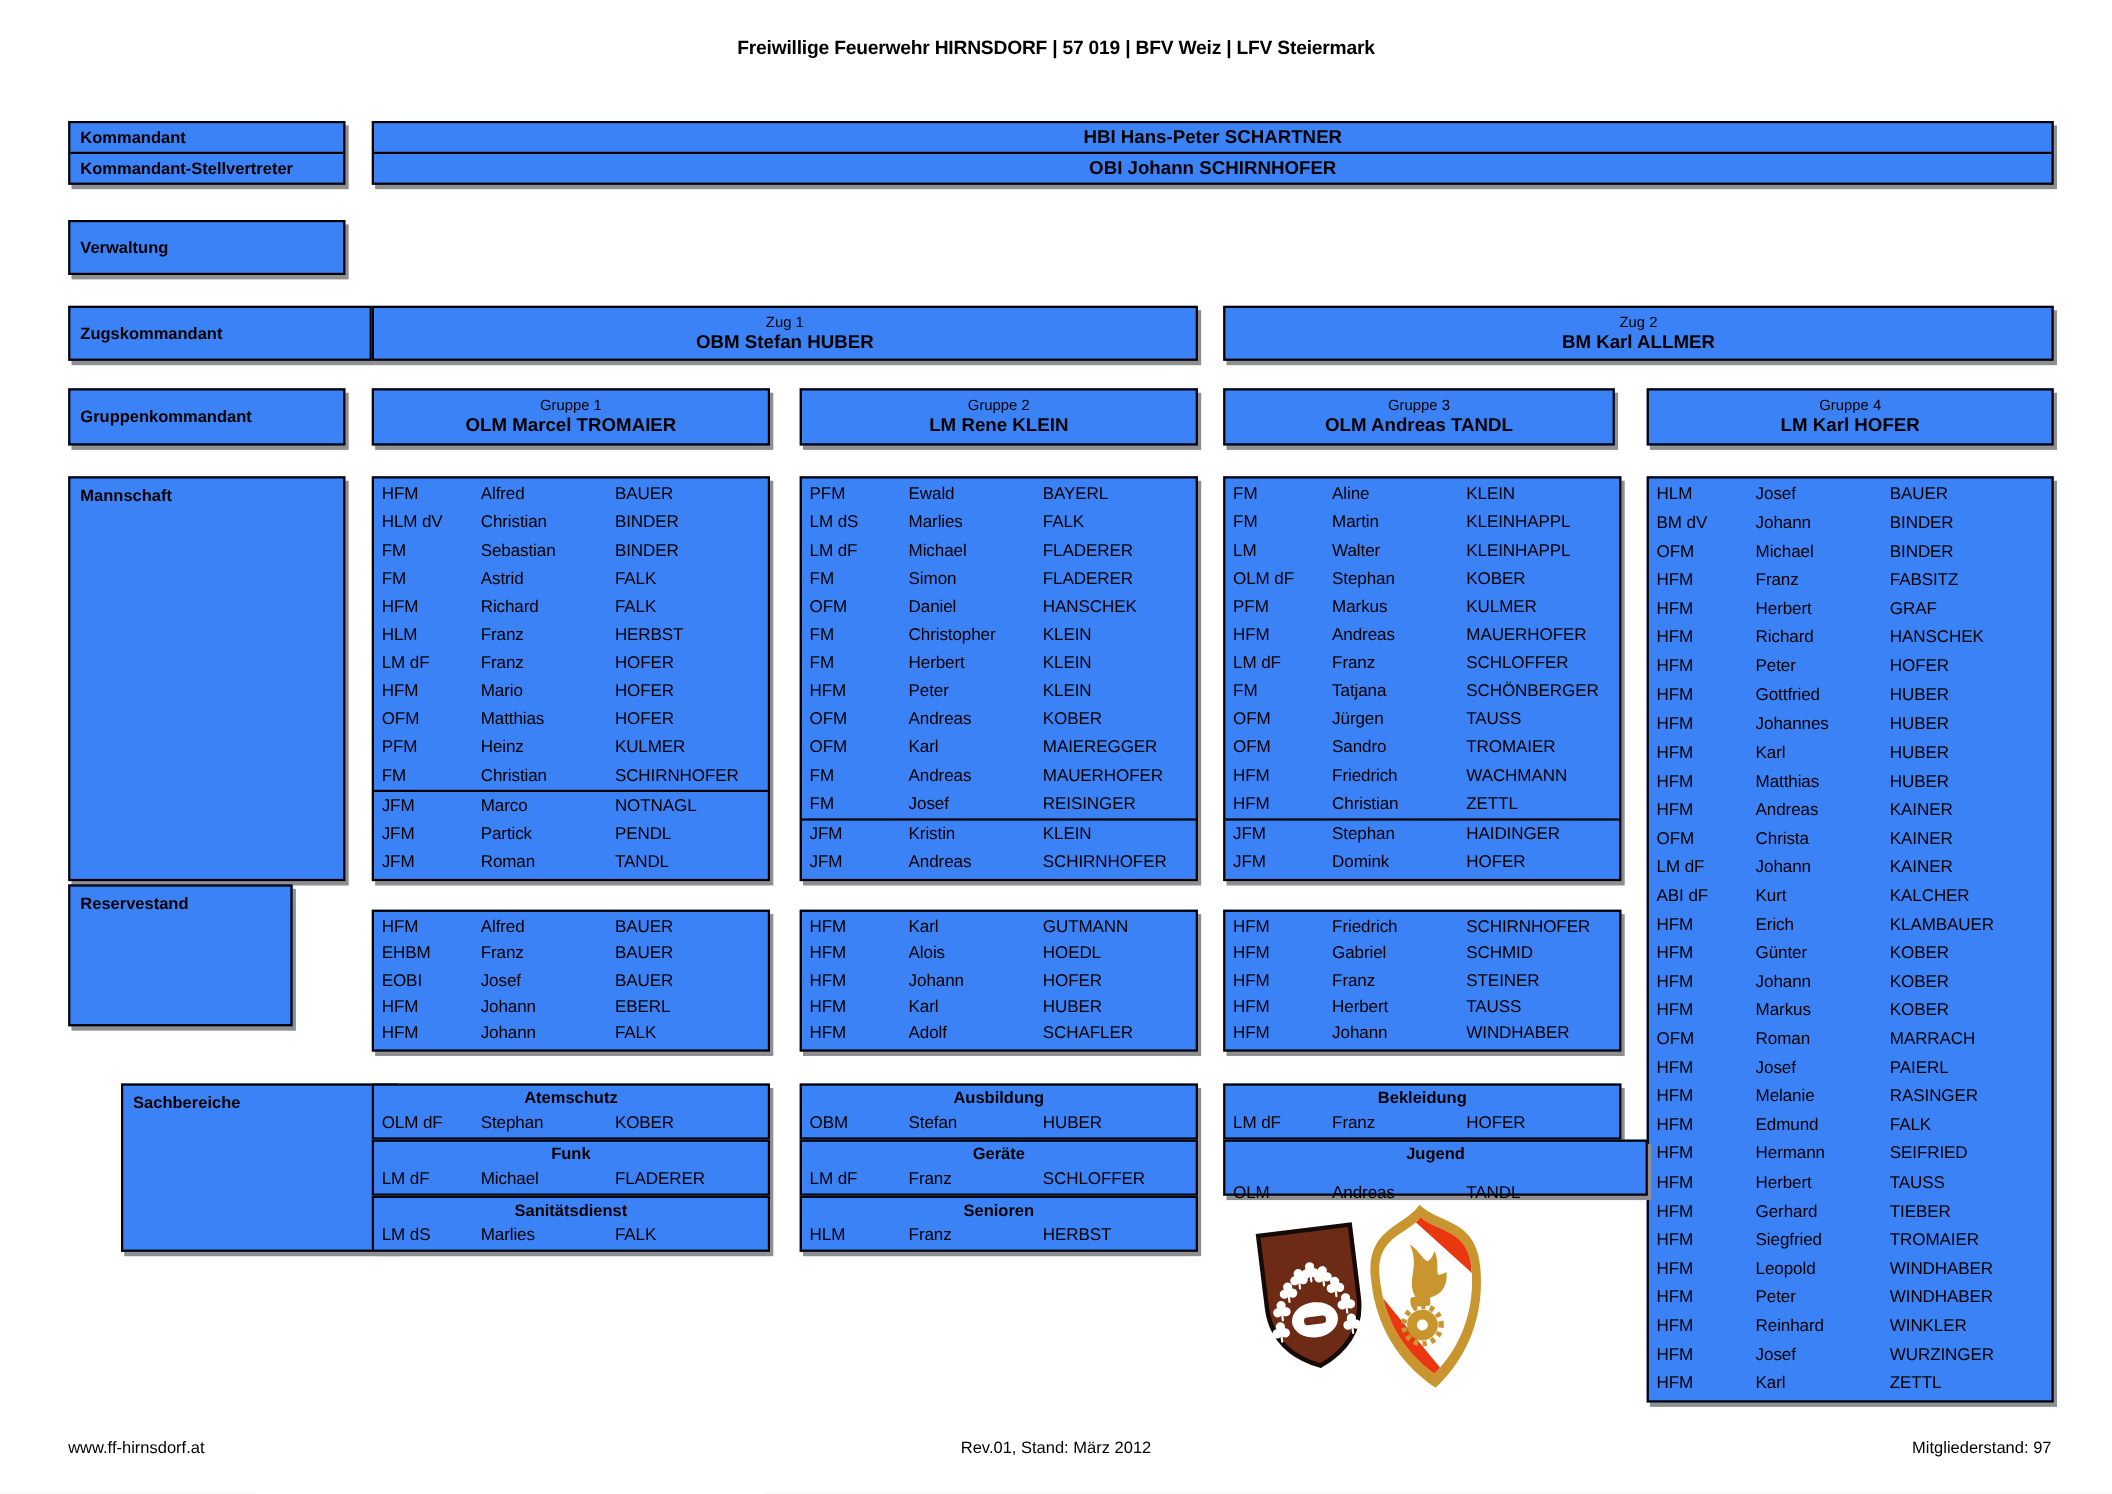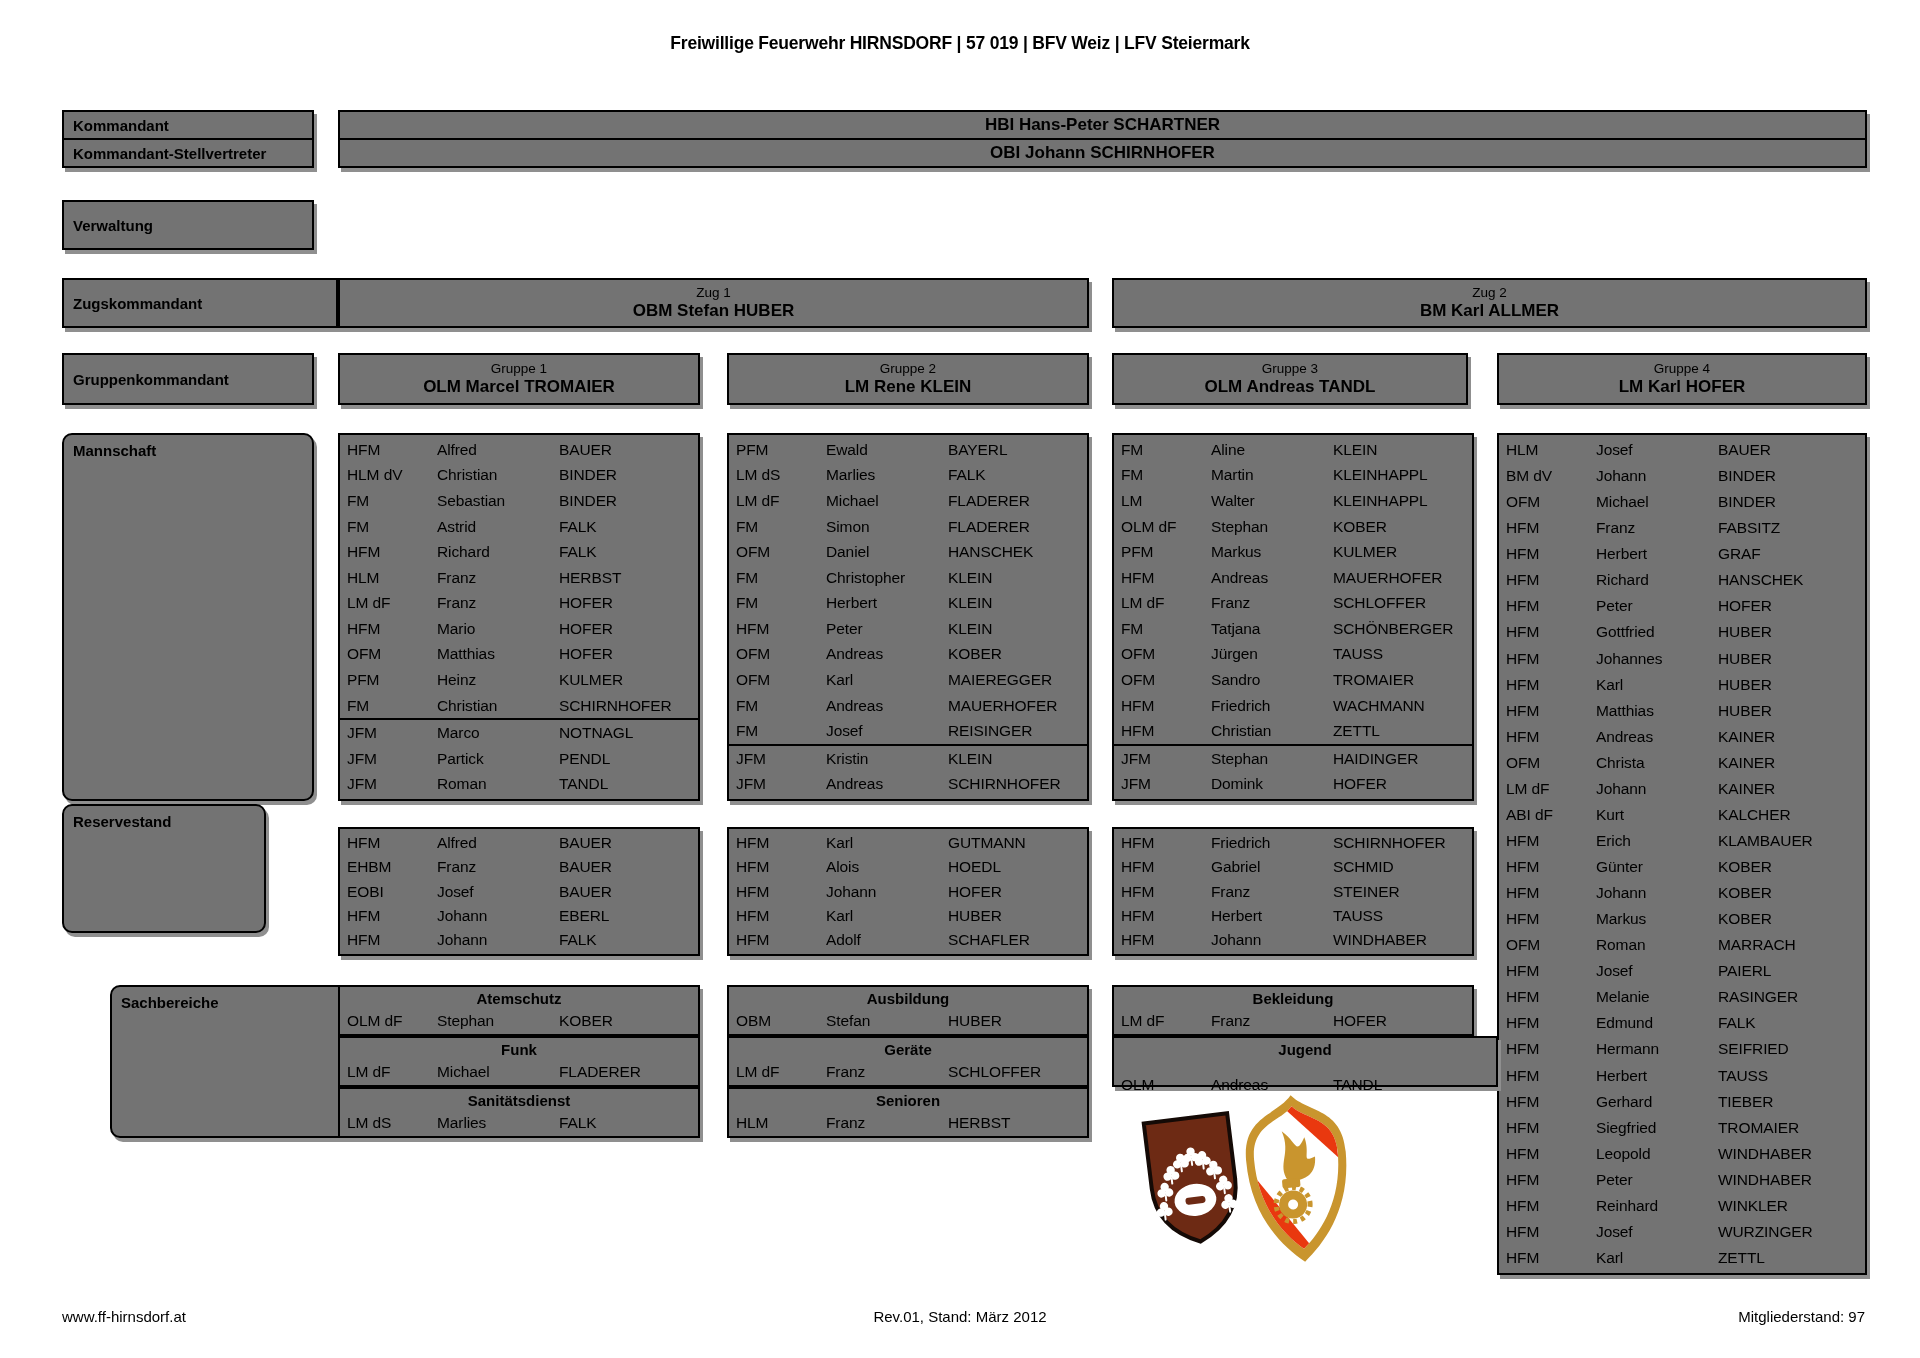--- a/index.html
+++ b/index.html
@@ -1,24 +1,24 @@
 <!DOCTYPE html>
 <html><head>
 <meta charset="utf-8">
 <style>
   html,body{margin:0;padding:0;background:#e8e8e8;}
   .page{position:relative;width:1920px;height:1358px;background:#ffffff;
         font-family:"Liberation Sans",sans-serif;color:#000;overflow:hidden;}
   .title{position:absolute;top:33px;left:0;width:100%;text-align:center;
          font-size:17.5px;font-weight:bold;letter-spacing:-0.2px;}
-  .box{position:absolute;box-sizing:border-box;border:2px solid #000;background:#737373;
+  .box{position:absolute;box-sizing:border-box;border:2px solid #000;background:#3b82f6;
        box-shadow:3px 4px 0 #8f8f8f;}
   
   .lbl{display:flex;align-items:center;padding:0 9px;font-size:15px;font-weight:bold;}
-  .lbl-tall{align-items:flex-start;padding-top:7px;border-radius:10px;}
+  .lbl-tall{align-items:flex-start;padding-top:7px;}
   
   .stack2{display:flex;flex-direction:column;padding:0;}
   .stack2>div{flex:1;display:flex;align-items:center;padding:0 9px;
               font-size:15px;font-weight:bold;}
   .stack2>div+div{border-top:2px solid #000;}
   .stack2>div.kname{justify-content:center;font-size:17px;}
   
   .hdrbox{display:flex;flex-direction:column;align-items:center;justify-content:center;gap:1px;}
   .vsplit{display:flex;flex-direction:row;align-items:stretch;}
   .vh{flex:1;display:flex;flex-direction:column;align-items:center;justify-content:center;gap:1px;}

